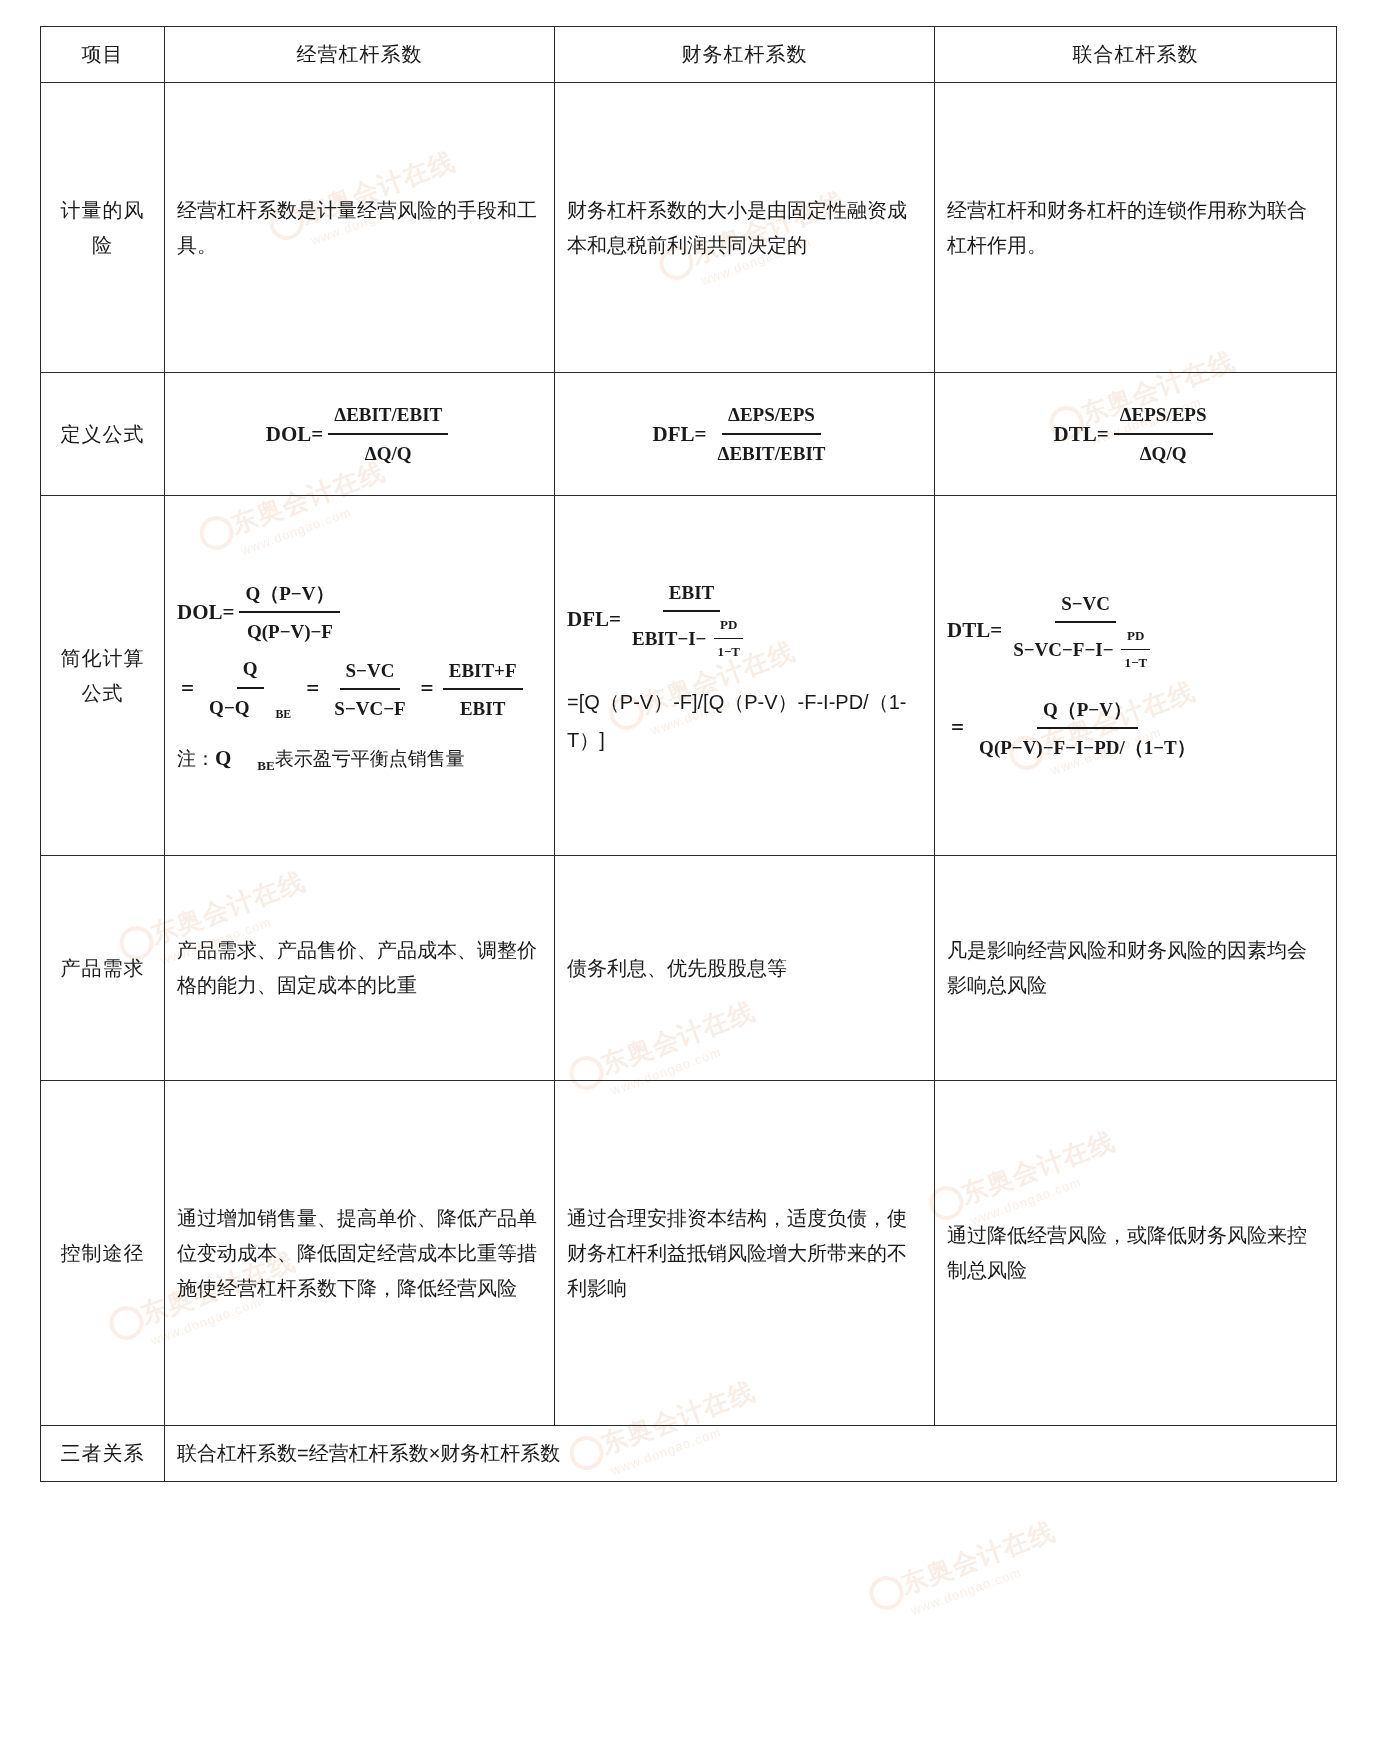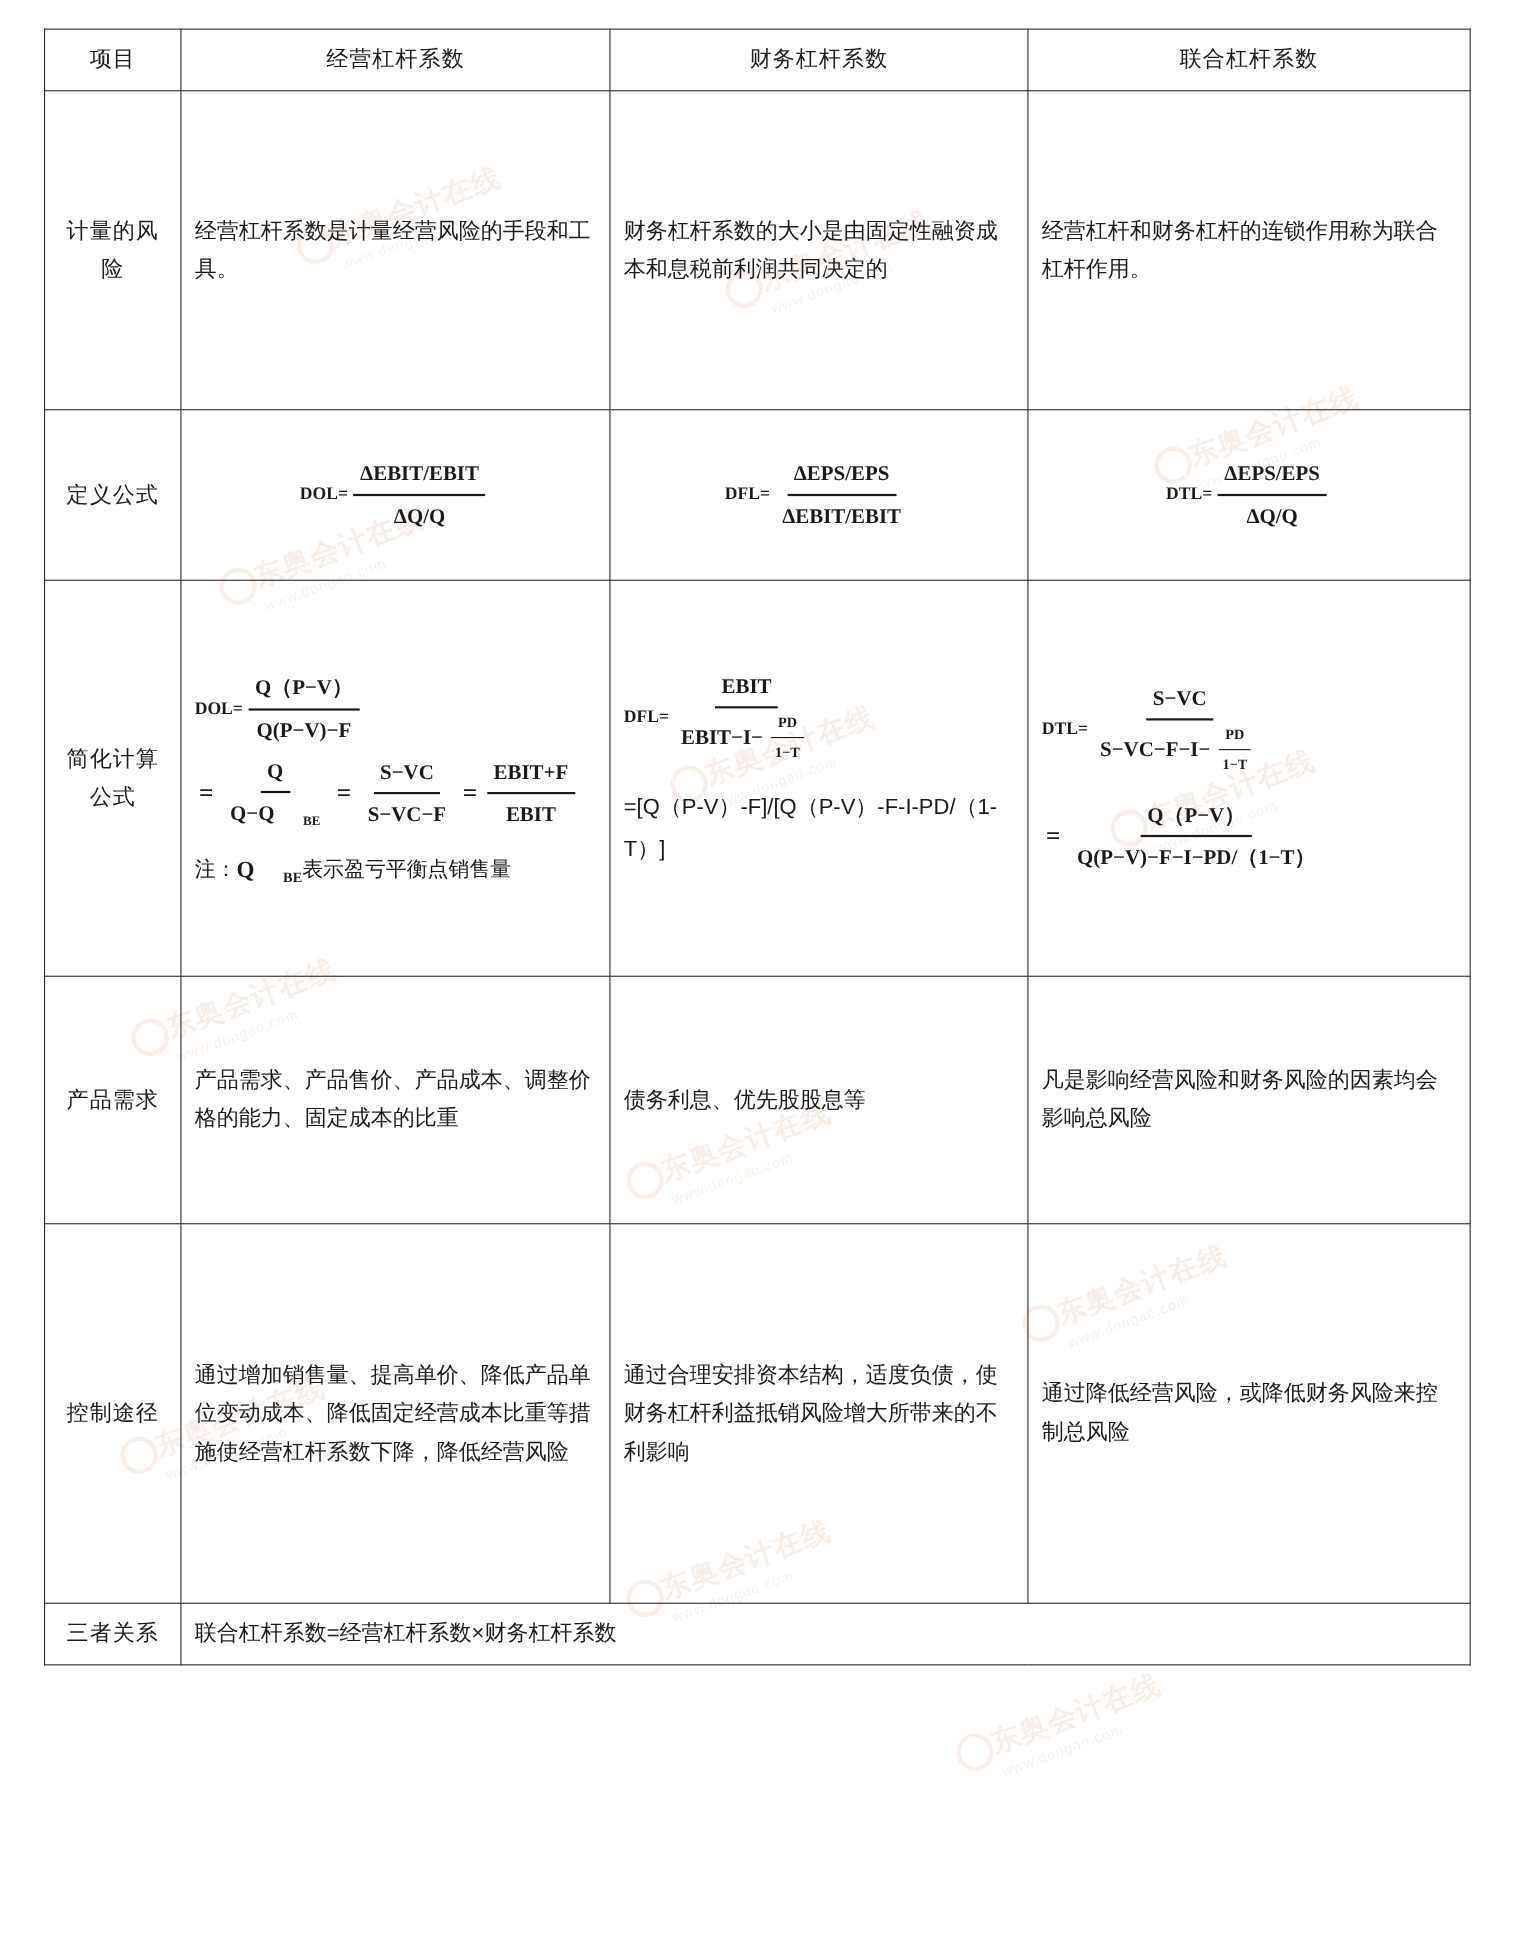--- a/index.html
+++ b/index.html
@@ -96,21 +96,21 @@
   .math {
     display: flex;
     align-items: center;
     justify-content: flex-start;
     flex-wrap: wrap;
     font-family: "Liberation Serif", "DejaVu Serif", serif;
     font-weight: bold;
   }
   .math.centered { justify-content: center; }
   .lhs {
-    font-size: 16px;
+    font-size: 21px;
     font-family: "Liberation Serif", serif;
     font-weight: bold;
     white-space: nowrap;
   }
   .frac {
     display: inline-flex;
     flex-direction: column;
     align-items: center;
     justify-content: center;
     margin: 0 5px;
@@ -243,21 +243,21 @@
         <td>联合杠杆系数</td>
       </tr>
 
       <tr style="height:290px;margin-left:41px;">
         <td class="rowhead">计量的风险</td>
         <td class="cell-text">经营杠杆系数是计量经营风险的手段和工具。</td>
         <td class="cell-text">财务杠杆系数的大小是由固定性融资成本和息税前利润共同决定的</td>
         <td class="cell-text">经营杠杆和财务杠杆的连锁作用称为联合杠杆作用。</td>
       </tr>
 
-      <tr style="height:155px;">
+      <tr style="height:123px;">
         <td class="rowhead">定义公式</td>
         <td>
           <div class="math centered">
             <span class="lhs">DOL=</span>
             <span class="frac">
               <span class="num">ΔEBIT/EBIT</span>
               <span class="den">ΔQ/Q</span>
             </span>
           </div>
         </td>

